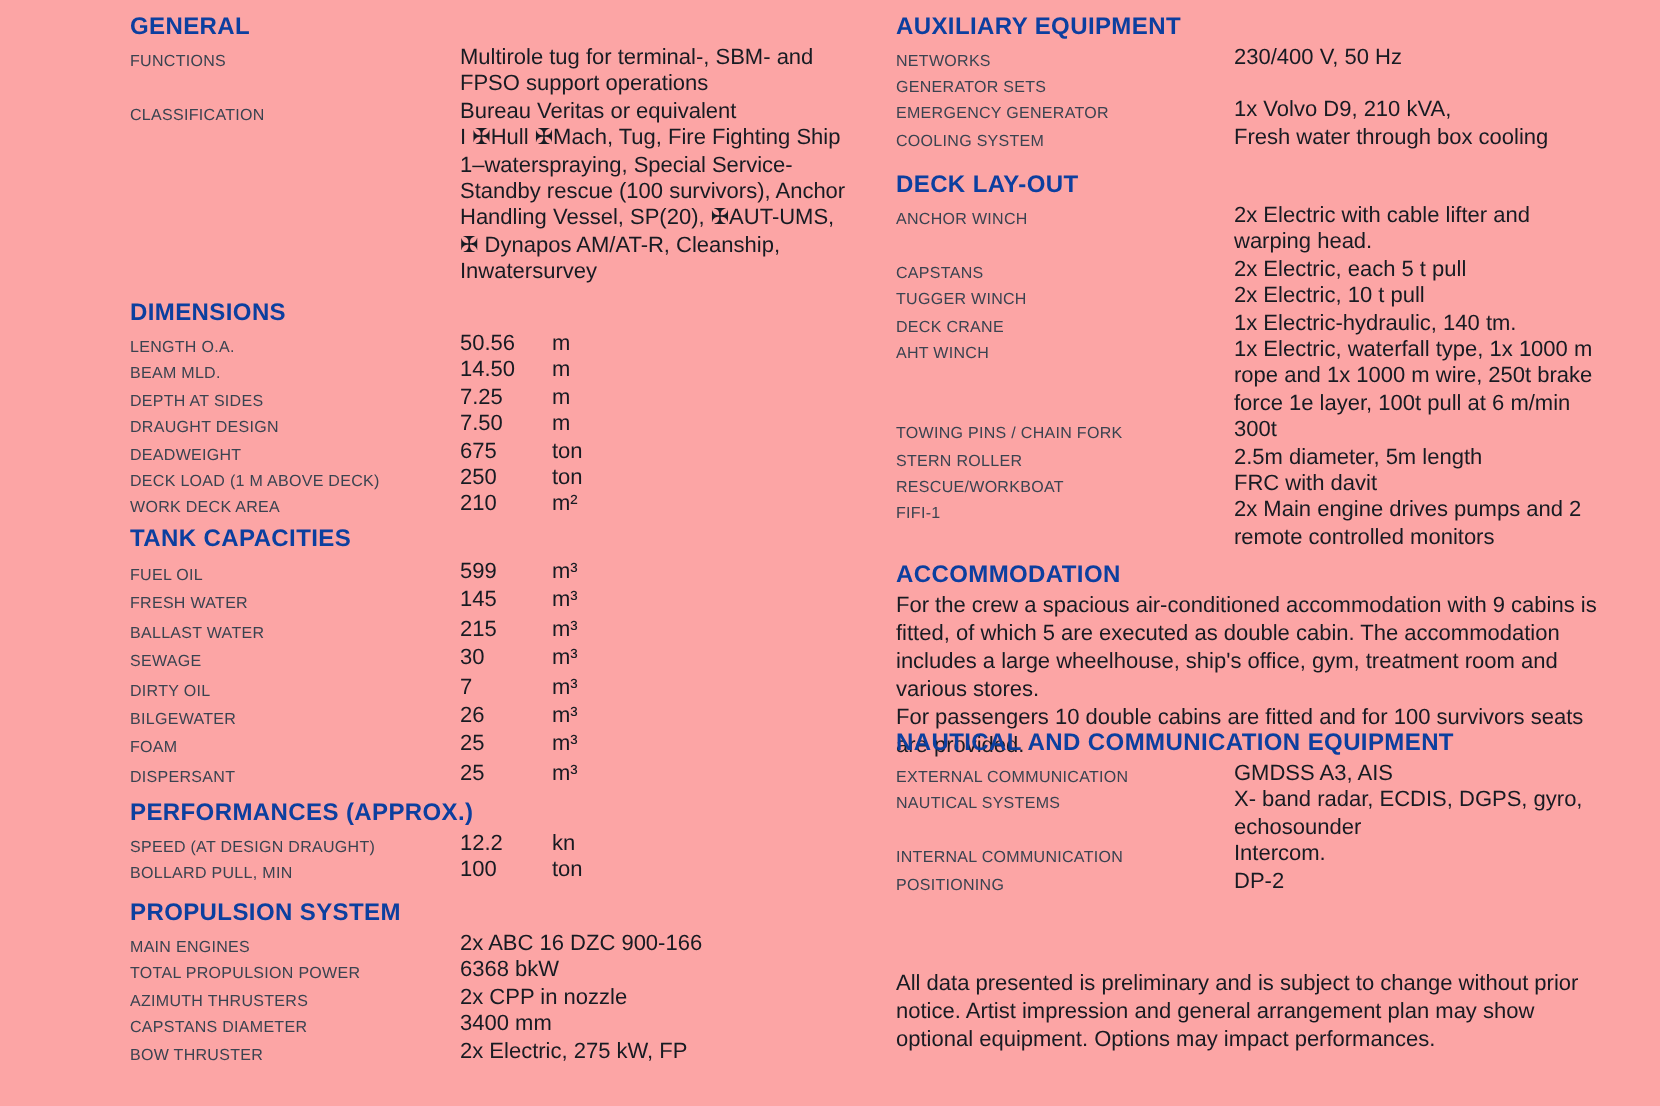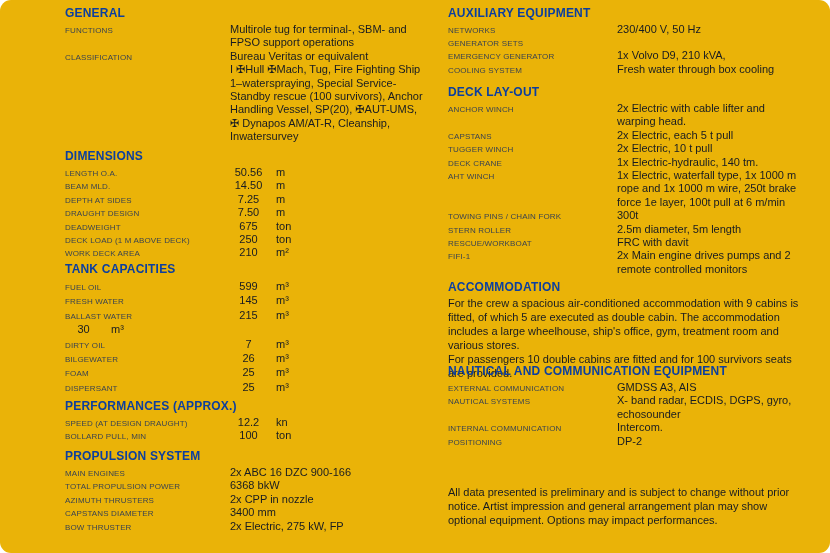--- a/index.html
+++ b/index.html
@@ -2,43 +2,42 @@
 <html><head>
 <meta charset="utf-8">
 <style>
   :root{
     --header:#0c3f9f;
     --label:#3a4350;
     --text:#171b22;
   }
   html,body{margin:0;padding:0;background:#fff;}
   .page{
-    position:relative;width:830px;height:553px;background:#eab308;overflow:hidden;
+    position:relative;width:830px;height:553px;background:#fca5a5;overflow:hidden;
     font-family:"Liberation Sans","DejaVu Sans",sans-serif;
-    border-radius:11px;
   }
   .sec{position:absolute;}
   .sec.l{left:65px;width:372px;}
   .sec.r{left:448px;width:380px;}
   .title{
     margin:0 0 3px 0;font-size:12px;font-weight:bold;color:var(--header);
     line-height:13px;letter-spacing:.2px;
   }
   .rows{display:block;}
   .row{display:flex;align-items:flex-start;}
   .lbl{
     flex:0 0 165px;font-size:8px;color:var(--label);letter-spacing:.15px;
     line-height:11px;padding-top:2px;
   }
   .sec.r .lbl{flex:0 0 169px;}
   .val{
     font-size:11px;color:var(--text);line-height:13.4px;white-space:pre-line;flex:1;
   }
   .num{
-    flex:0 0 37px;text-align:center;font-size:11px;color:var(--text);line-height:13.4px;
+    flex:0 0 37px;text-align:left;font-size:11px;color:var(--text);line-height:13.4px;
   }
   .unit{
     margin-left:9px;font-size:11px;color:var(--text);line-height:13.4px;
   }
   .sec.tall .num,.sec.tall .unit{line-height:14.4px;}
   .sec.tall .lbl{padding-top:3px;}
   .para{
     margin:0;font-size:11px;color:var(--text);line-height:13.9px;white-space:pre-line;
   }
 </style>
@@ -121,20 +120,21 @@
         <div class="lbl">FRESH WATER</div>
         <div class="num">145</div>
         <div class="unit">m³</div>
       </div>
       <div class="row">
         <div class="lbl">BALLAST WATER</div>
         <div class="num">215</div>
         <div class="unit">m³</div>
       </div>
       <div class="row">
+        <div class="lbl">SEWAGE</div>
         <div class="num">30</div>
         <div class="unit">m³</div>
       </div>
       <div class="row">
         <div class="lbl">DIRTY OIL</div>
         <div class="num">7</div>
         <div class="unit">m³</div>
       </div>
       <div class="row">
         <div class="lbl">BILGEWATER</div>

